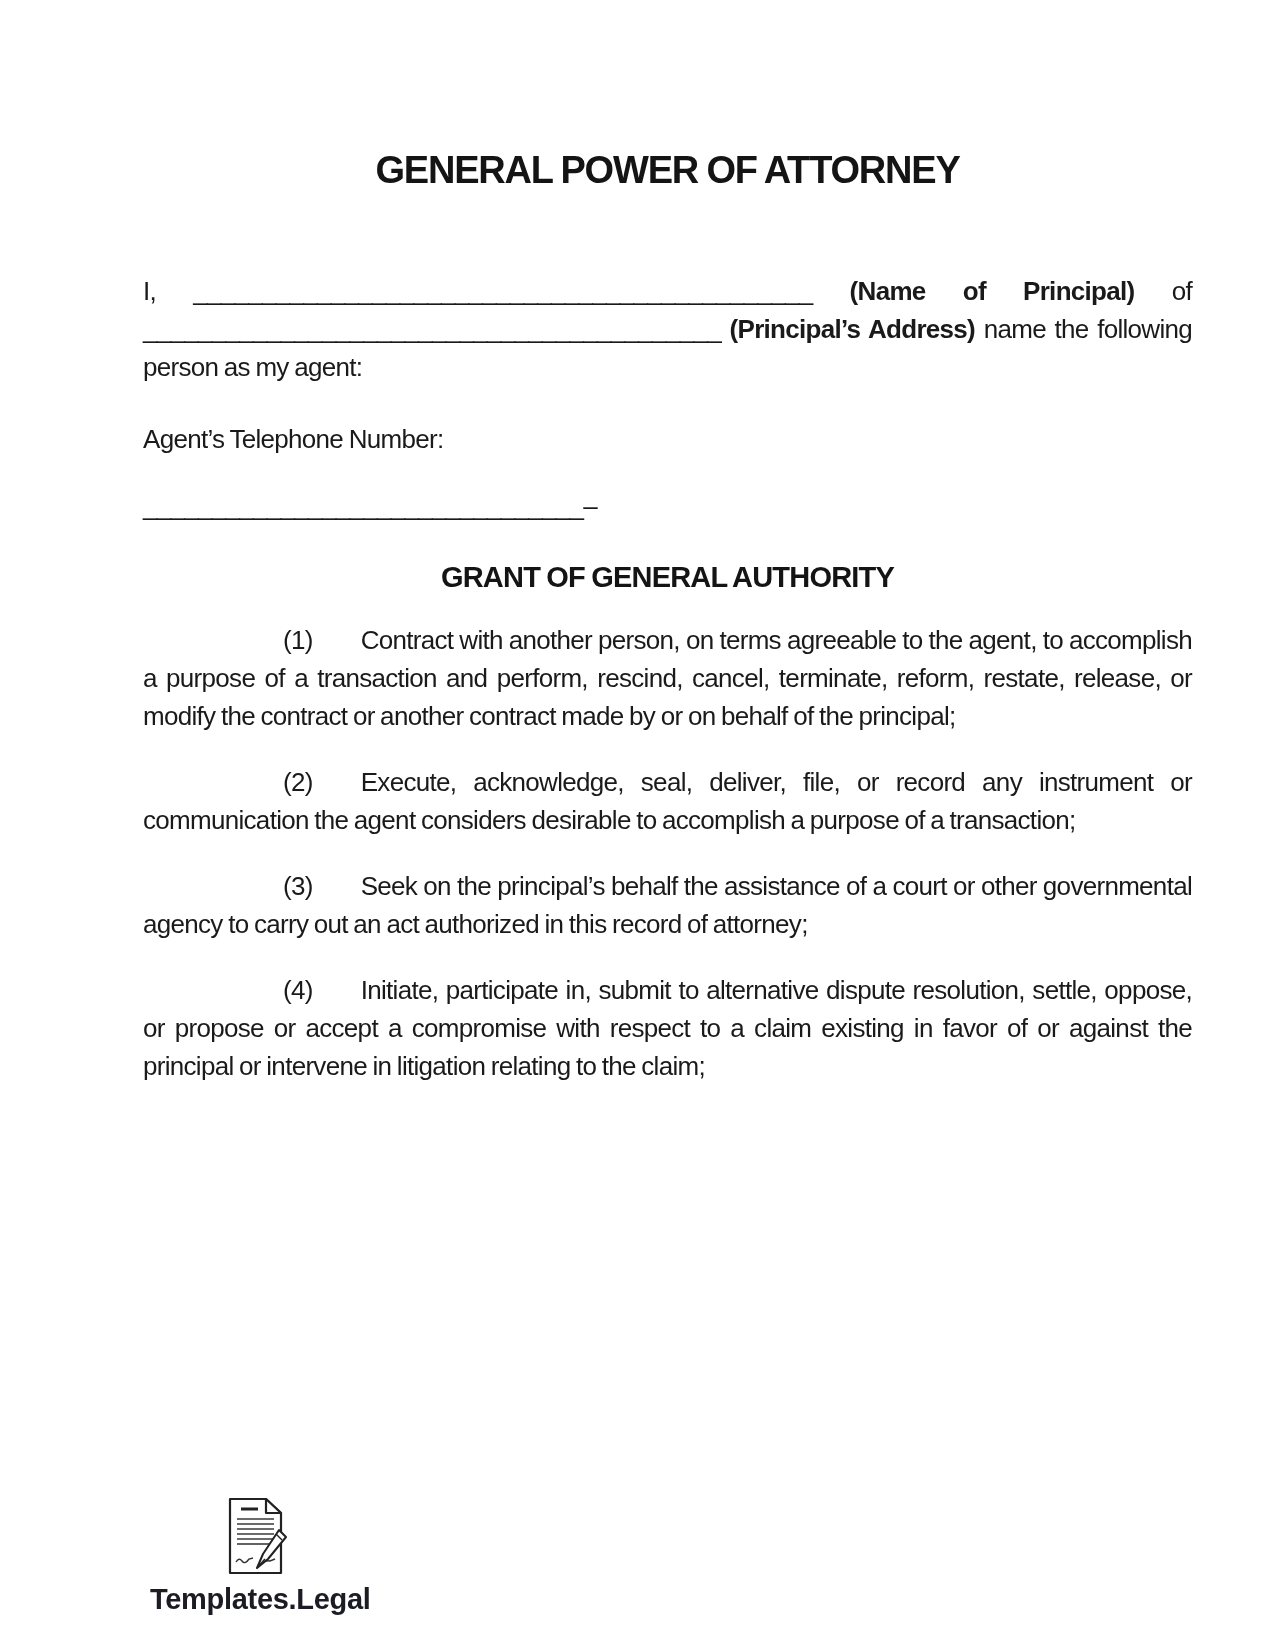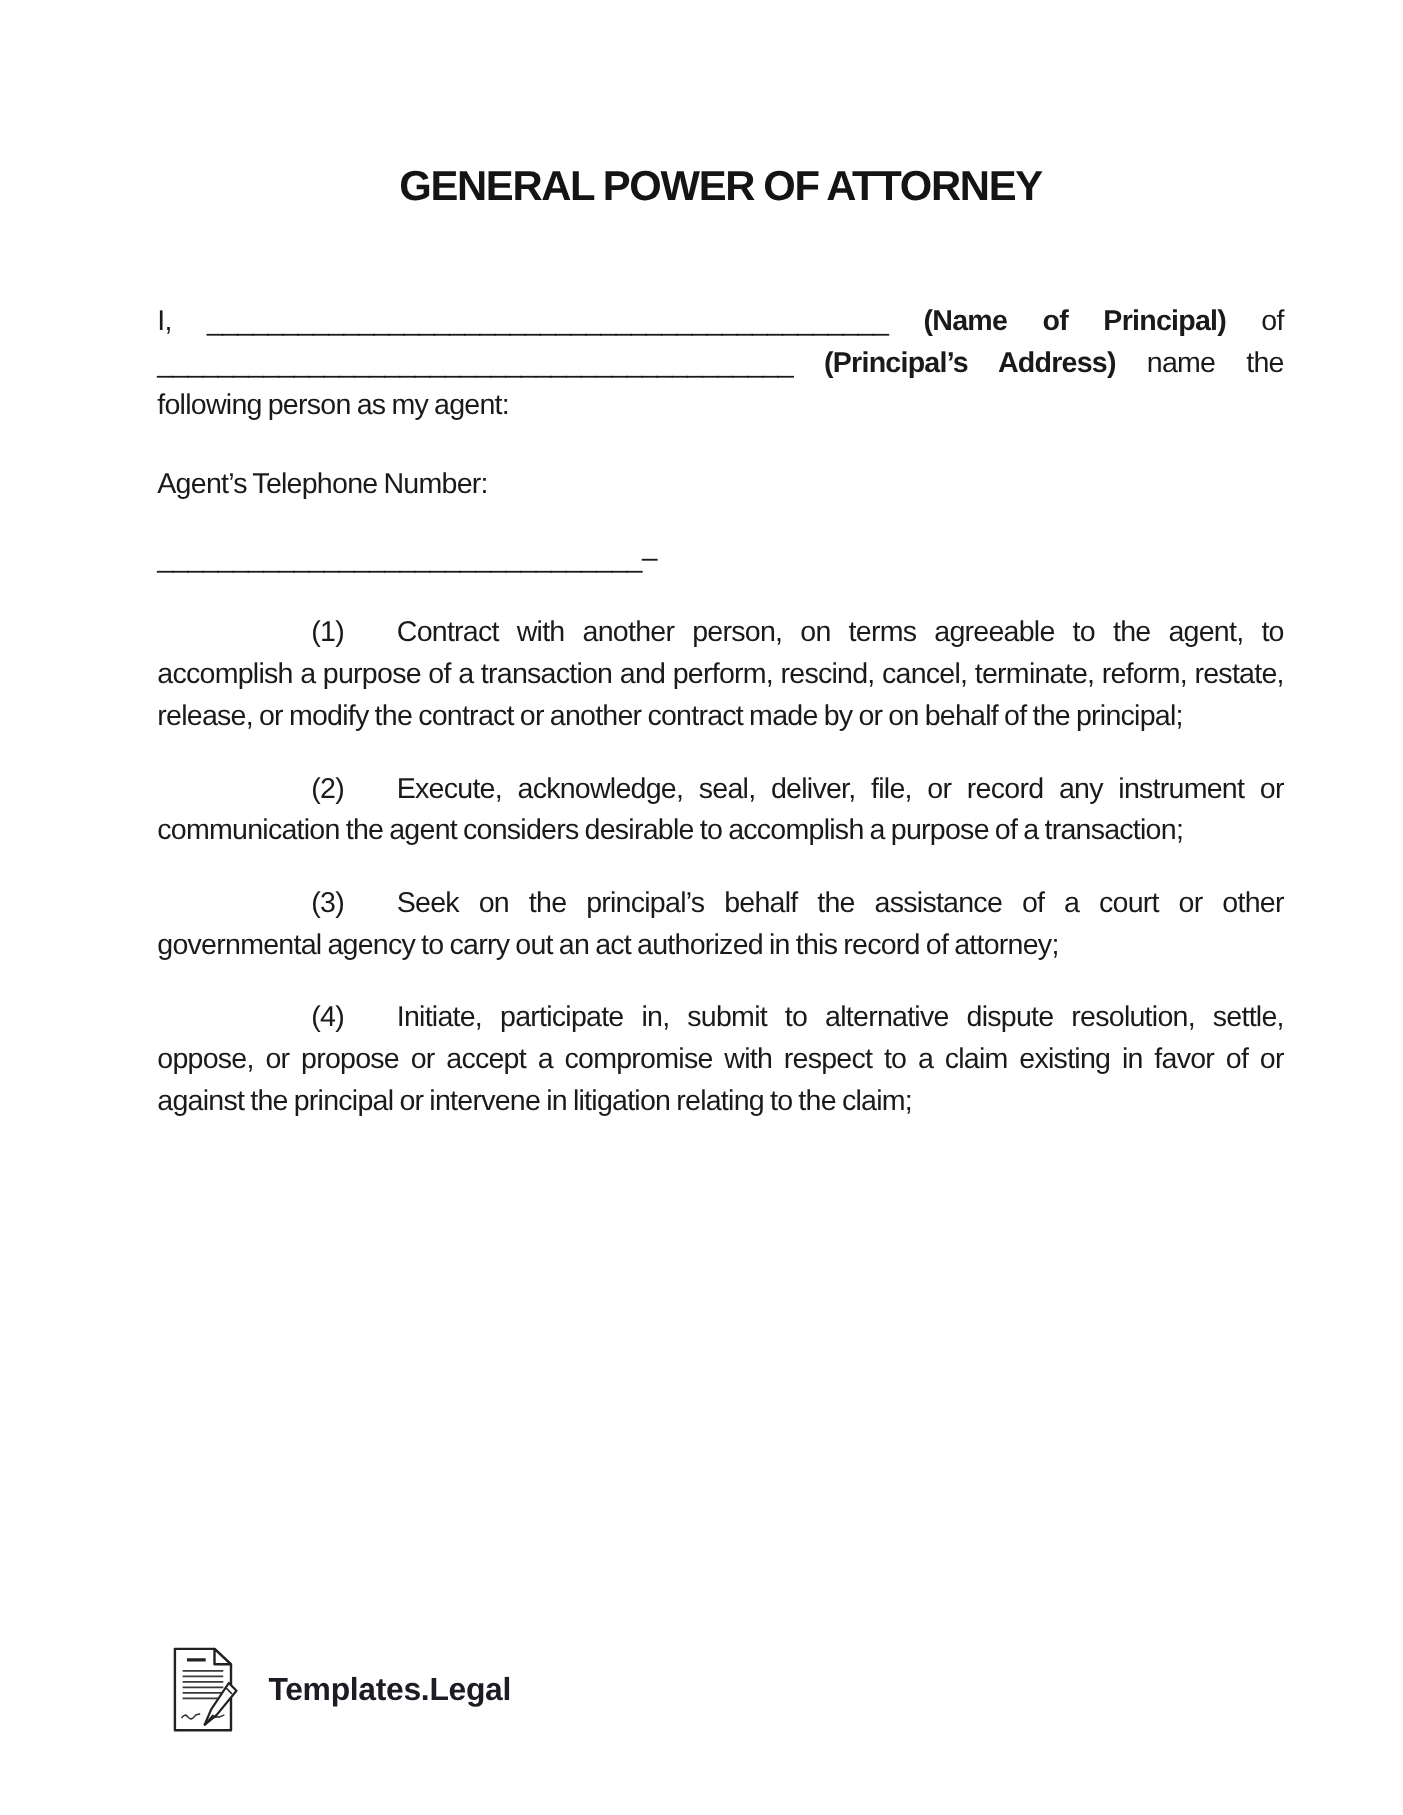--- a/index.html
+++ b/index.html
@@ -6,21 +6,21 @@
     margin: 0;
     padding: 0;
     background: #ffffff;
   }
   .page {
     position: relative;
     width: 1275px;
     height: 1650px;
     box-sizing: border-box;
     background: #ffffff;
-    padding: 148px 108px 0 143px;
+    padding: 148px 83px 0 143px;
     font-family: "Liberation Sans", sans-serif;
     font-size: 26px;
     line-height: 38px;
     letter-spacing: -0.7px;
     word-spacing: -1px;
     color: #1a1a1a;
     overflow: hidden;
   }
   .doc-title {
     font-size: 38px;
@@ -57,23 +57,23 @@
     text-align: justify;
     text-indent: 140px;
   }
   .item .num { margin-right: 48px; }
   .footer {
     position: absolute;
     left: 150px;
     top: 1492px;
     display: flex;
     align-items: center;
-    gap: 16px;
     letter-spacing: 0;
     word-spacing: 0;
+    flex-direction: column;
   }
   .brand-name {
     font-size: 29px;
     font-weight: bold;
     color: #1c1c24;
     letter-spacing: -0.3px;
   }
   .logo-svg { display: block; }
 </style>
 </head>
@@ -89,20 +89,21 @@
     <span>of</span>
     <span class="blank">__________________________________________</span>
     <span class="bold">(Principal’s Address)</span>
     <span>name the following person as my agent:</span></p>
 
 
 
   <p class="field field-phone"><span>Agent’s Telephone Number:</span>
     <span class="blank">________________________________–</span></p>
 
+  <h2 class="section-heading">GRANT OF GENERAL AUTHORITY</h2>
 
 
   <p class="item"><span class="num">(1)</span><span>Contract with another person, on terms agreeable to the agent, to accomplish a purpose of a transaction and perform, rescind, cancel, terminate, reform, restate, release, or modify the contract or another contract made by or on behalf of the principal;</span></p>
 
   <p class="item"><span class="num">(2)</span><span>Execute, acknowledge, seal, deliver, file, or record any instrument or communication the agent considers desirable to accomplish a purpose of a transaction;</span></p>
 
   <p class="item"><span class="num">(3)</span><span>Seek on the principal’s behalf the assistance of a court or other governmental agency to carry out an act authorized in this record of attorney;</span></p>
 
   <p class="item"><span class="num">(4)</span><span>Initiate, participate in, submit to alternative dispute resolution, settle, oppose, or propose or accept a compromise with respect to a claim existing in favor of or against the principal or intervene in litigation relating to the claim;</span></p>
 

